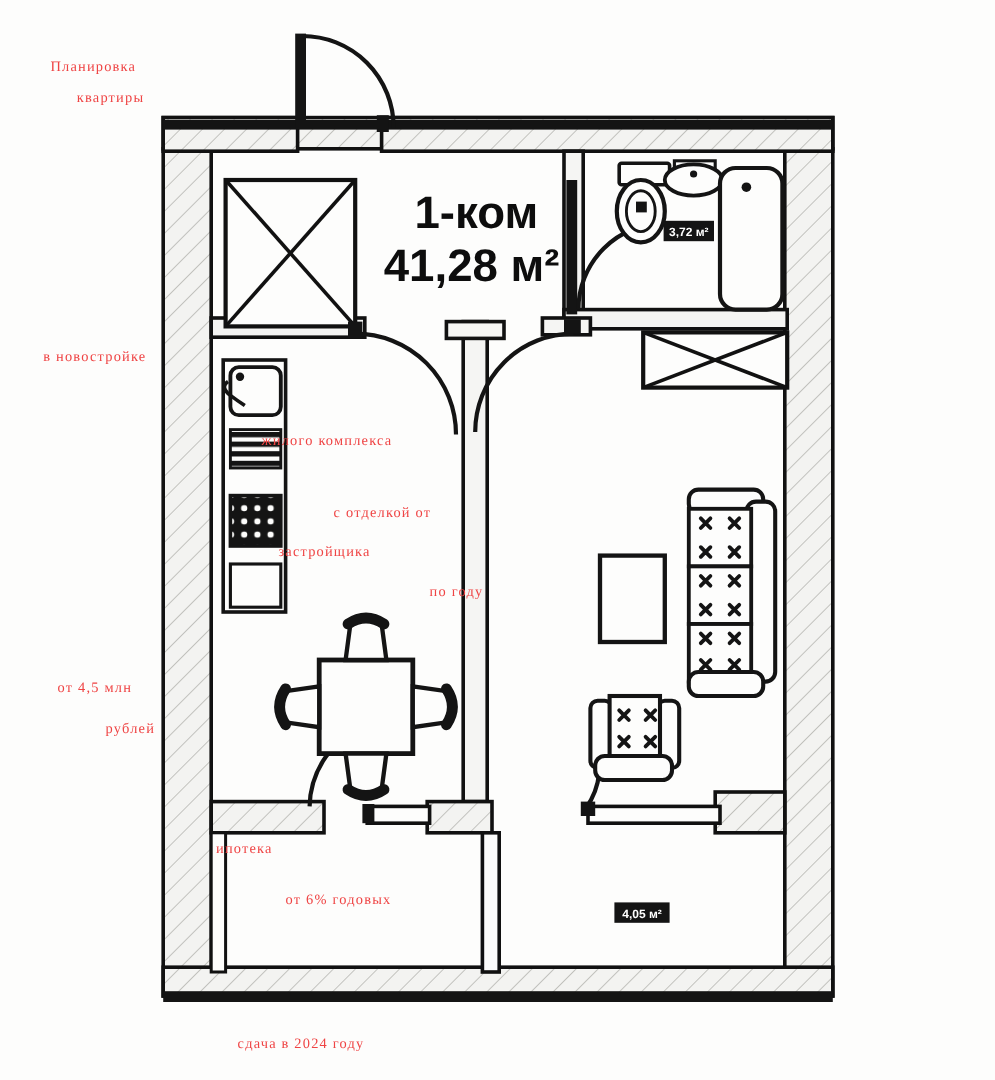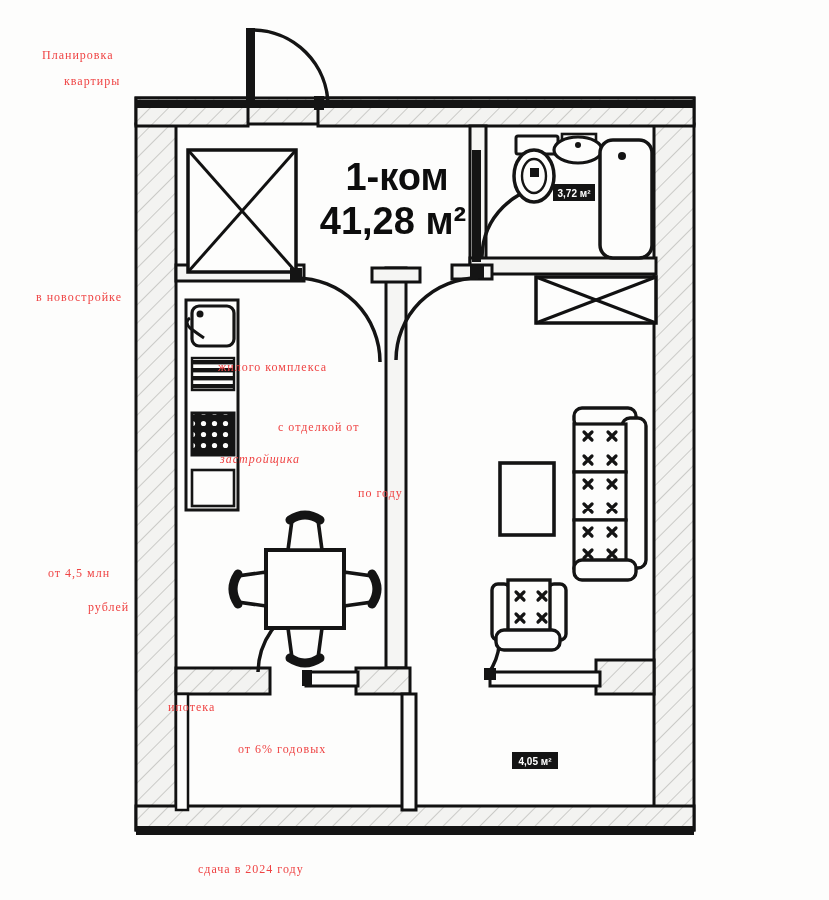--- a/index.html
+++ b/index.html
@@ -277,22 +277,22 @@
       <text id="title-line2" x="393" y="234" font-family="Liberation Sans, sans-serif" font-size="38" font-weight="bold" fill="#0d0d0d" text-anchor="middle">41,28 м²</text>
     </g>
   </svg>
 
   <div id="watermark-layer">
       <div class="wm" style="left: 14px; top: 48px;">Планировка</div>
       <div class="wm" style="left: 36px; top: 74px;">квартиры</div>
       <div class="wm" style="left: 8px; top: 290px;">в новостройке</div>
       <div class="wm" style="left: 190px; top: 360px;">жилого комплекса</div>
       <div class="wm" style="left: 250px; top: 420px;">с отделкой от</div>
-      <div class="wm" style="left: 192px; top: 452px; font-style: italic;">застройщика</div>
+      <div class="wm" style="left: 204px; top: 452px;">застройщика</div>
       <div class="wm" style="left: 330px; top: 486px;">по году</div>
       <div class="wm" style="left: 20px; top: 566px;">от 4,5 млн</div>
       <div class="wm" style="left: 60px; top: 600px;">рублей</div>
-      <div class="wm" style="left: 140px; top: 700px;">ипотека</div>
+      <div class="wm" style="left: 152px; top: 700px;">ипотека</div>
       <div class="wm" style="left: 210px; top: 742px;">от 6% годовых</div>
       <div class="wm" style="left: 170px; top: 862px;">сдача в 2024 году</div>
     </div>
 
 </div>
 
 </body></html>

